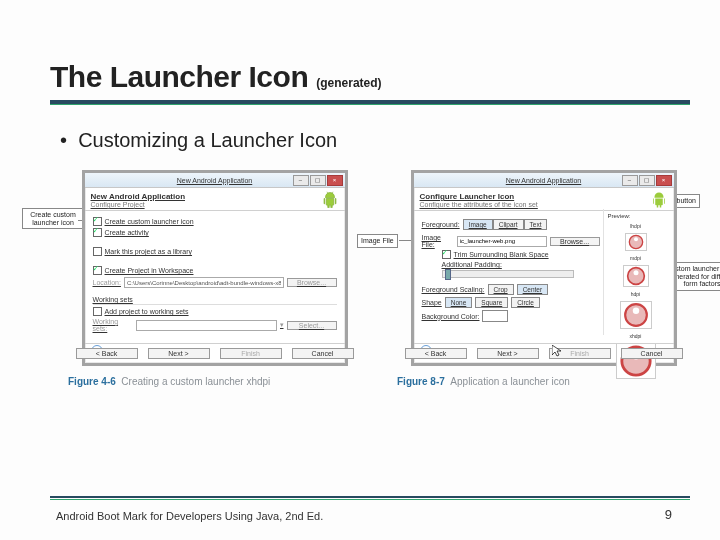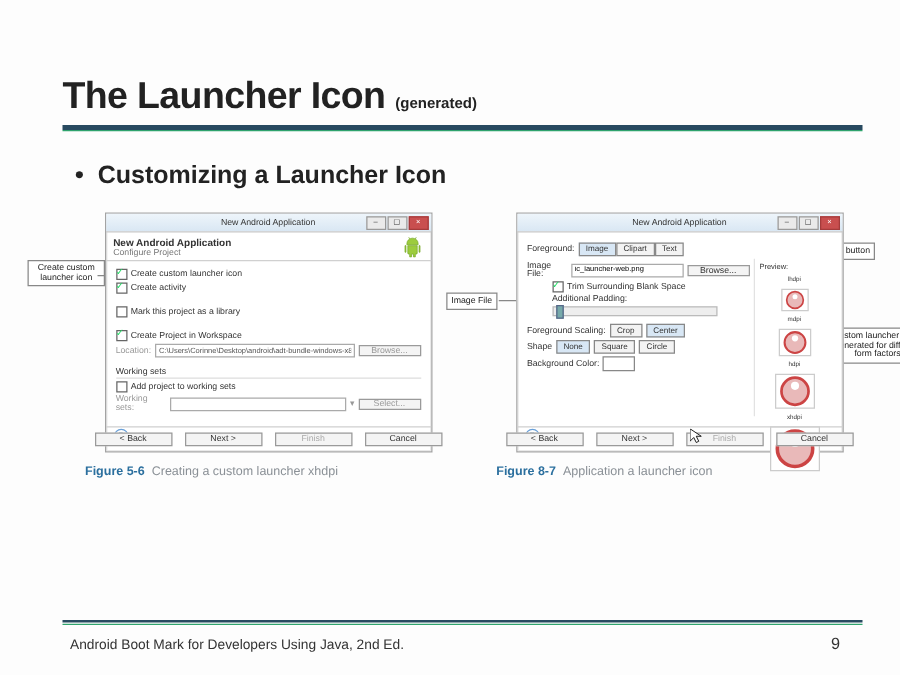--- a/index.html
+++ b/index.html
@@ -32,42 +32,43 @@
     font-weight:700;
   }
   .underline{
     height:0;
     border-top:4px solid #284a60;
     border-bottom:1px solid #2fa36d;
     margin:6px 0 24px 0;
   }
   .bullet{
     font-size:20px;
-    font-weight:700;
+    font-weight:400;
     margin:4px 0 18px 10px;
   }
   .figs{
     display:flex;
     gap:36px;
     align-items:flex-start;
     margin-left:18px;
     position:relative;
   }
   .figure{flex:1; position:relative;}
   
   .dlg{
-    border:1px solid #a3a3a3;
+    border:3px solid #a3a3a3;
     background:#fff;
     font-size:7px;
     color:#333;
     width:260px;
     height:190px;
     box-shadow:0 0 0 1px #e9e9e9 inset;
     position:relative;
     margin:0 auto;
+    text-decoration:underline;
   }
   .dlg-titlebar{
     height:14px;
     background:linear-gradient(#eef5fb,#d9e7f3);
     display:flex; align-items:center; justify-content:center;
     position:relative;
     border-bottom:1px solid #c7c7c7;
     font-size:7px;
   }
   .winbtns{
@@ -230,21 +231,21 @@
         </div>
         <span class="help">?</span>
         <div class="btnrow">
           <span class="btn">&lt; Back</span>
           <span class="btn">Next &gt;</span>
           <span class="btn" style="color:#aaa">Finish</span>
           <span class="btn">Cancel</span>
         </div>
       </div>
       <div class="caption">
-        <b>Figure 5-6</b>&nbsp;&nbsp;<span style="color:#8a9096">Creating a custom launcher xhdpi</span>
+        <b>Figure 4-6</b>&nbsp;&nbsp;<span style="color:#8a9096">Creating a custom launcher xhdpi</span>
       </div>
     </div>
 
     <div class="figure">
 
       <div class="callout" style="left:-40px; top:64px;">Image File</div>
       <div class="leader" style="left:2px; top:70px; width:26px;"></div>
 
       <div class="callout" style="right:-10px; top:24px;">Browse button</div>
 
@@ -255,20 +256,27 @@
       <div class="callout" style="left:130px; top:172px;">Next button</div>
 
       <div class="dlg">
         <div class="dlg-titlebar">
           <span>New Android Application</span>
           <div class="winbtns">
             <span>–</span>
             <span>▢</span>
             <span class="close">×</span>
           </div>
+        </div>
+        <div class="dlg-head">
+          <b>Configure Launcher Icon</b><br>
+          <span style="color:#777">Configure the attributes of the icon set</span>
+          <svg class="android" viewBox="0 0 24 24">
+              <path class="android-bot" d="M6 8a6 6 0 0 1 12 0v1H6zM7 10h10v8a1 1 0 0 1-1 1h-1v3h-2v-3h-2v3h-2v-3H8a1 1 0 0 1-1-1zM4 10h1v7H4zM19 10h1v7h-1z"></path>
+            </svg>
         </div>
         <div class="dlg-body" style="width:178px">
           <div class="field">
             <span>Foreground:</span>
             <span class="tabset">
               <span class="tab sel">Image</span>
               <span class="tab">Clipart</span>
               <span class="tab">Text</span>
             </span>
           </div>

